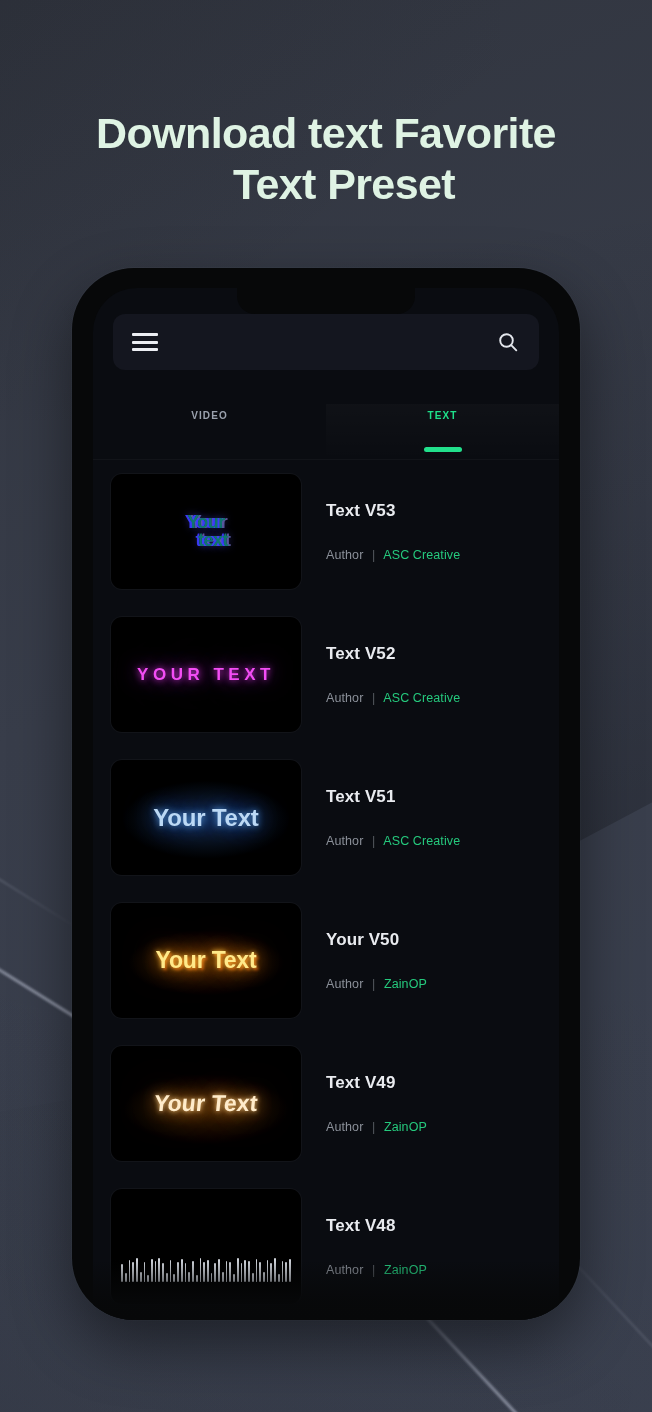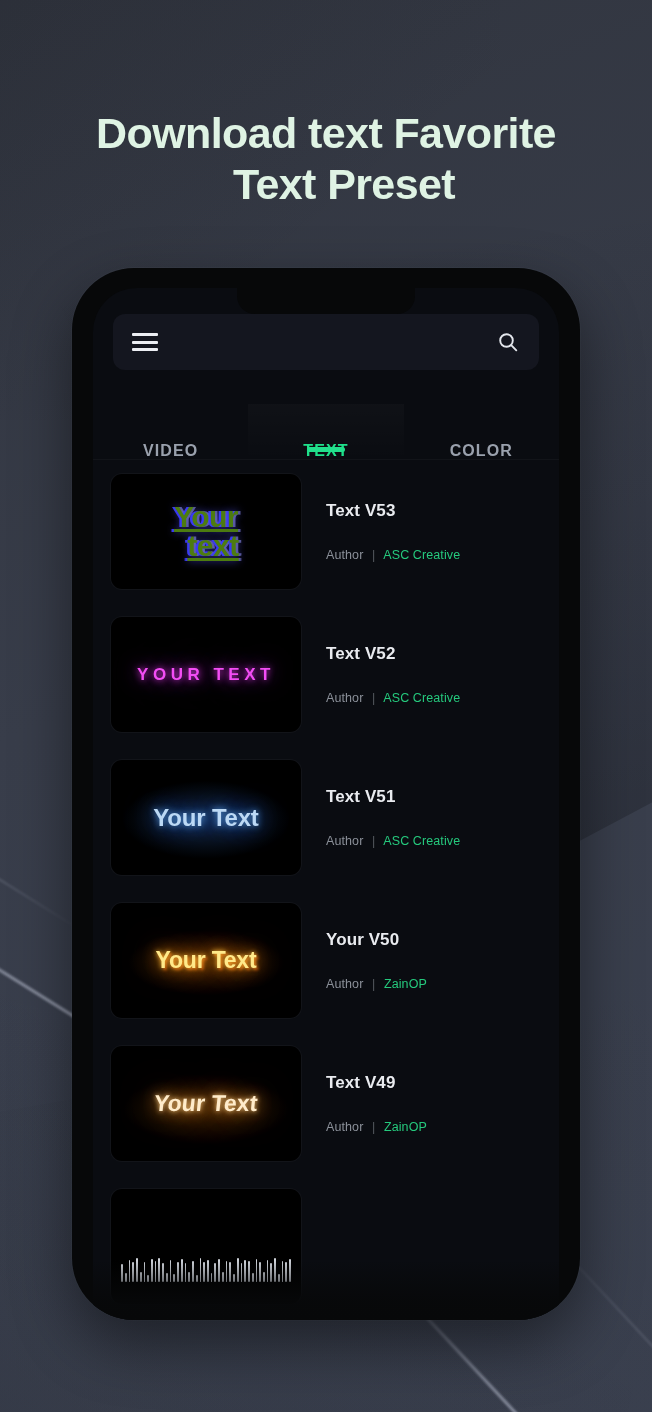--- a/index.html
+++ b/index.html
@@ -109,22 +109,22 @@
   .search-ico { width:24px; height:24px; display:block; }
 
   
   .tabs {
     display:flex; margin-top:34px;
     position:relative;
     height:56px;
   }
   .tab {
     flex:1;
-    display:flex; align-items:flex-end; justify-content:center;
-    font-size:16px; font-weight:bold;
+    display:flex; align-items:flex-start; justify-content:center;
+    font-size:10px; font-weight:bold;
     letter-spacing:1.1px;
     color:#9aa1ad;
     padding-top:6px;
     position:relative;
     cursor:pointer;
   }
   .tab.active { color:#1ee08a; background:linear-gradient(180deg, rgba(255,255,255,.022), rgba(255,255,255,0)); }
   .tab.active .ind {
     position:absolute; bottom:8px; left:50%; transform:translateX(-50%);
     width:38px; height:5px; border-radius:3px; background:#22e08c;
@@ -155,24 +155,23 @@
     text-align:center;
   }
   .meta { padding-left:25px; }
   .title { color:#e9ebef; font-size:17px; font-weight:bold; letter-spacing:.1px; }
   .sub { margin-top:27px; font-size:12.5px; color:#8b9099; letter-spacing:.1px; }
   .sub .sep { color:#53585f; margin:0 5px; }
   .sub .author { color:#25c97d; }
 
   
   .s-glitch {
-    font-size:30px; font-weight:bold; line-height:.95; color:#4d7c0f;
+    font-size:18px; font-weight:bold; line-height:.95; color:#0f766e;
     letter-spacing:-.5px;
     text-shadow:-2.5px 0 rgba(60,60,255,.95), 2.5px 0 rgba(150,150,255,.55), 0 0 9px rgba(90,90,255,.7);
-    text-decoration:underline;
   }
   .s-glitch .b { display:block; }
   .s-glitch .b2 { margin-left:14px; }
   .s-neon {
     font-size:17px; font-weight:bold; letter-spacing:4.5px; color:#f34df5;
     text-shadow:0 0 7px rgba(232,60,240,.95), 0 0 20px rgba(200,40,230,.8), 0 0 38px rgba(170,30,210,.6);
   }
   .s-blue {
     font-size:24px; font-weight:bold; color:#bcd9f5; letter-spacing:-.2px;
     text-shadow:0 0 7px rgba(90,160,235,.95), 0 0 20px rgba(50,120,220,.85), 0 0 40px rgba(30,90,190,.6);
@@ -252,23 +251,20 @@
     </div>
 
     <div class="tabs">
       <div class="tab">
         <span>VIDEO</span>
       </div>
       <div class="tab active">
         <span>TEXT</span>
         <span class="ind"></span>
       </div>
-      <div class="tab">
-        <span>COLOR</span>
-      </div>
       <div class="tabs-underline"></div>
     </div>
 
     <div class="list">
 
       <div class="row">
         <div class="thumb">
           <div class="tcontent">
             <div class="s-glitch">
               <span class="b">Your</span>
@@ -397,19 +393,27 @@
               <i style="height: 10px;"></i>
               <i style="height: 22px;"></i>
               <i style="height: 19px;"></i>
               <i style="height: 24px;"></i>
               <i style="height: 8px;"></i>
               <i style="height: 21px;"></i>
               <i style="height: 20px;"></i>
               <i style="height: 23px;"></i>
             </div>
         </div>
+        <div class="meta">
+          <div class="title">Text V48</div>
+          <div class="sub">
+            <span>Author</span>
+            <span class="sep">|</span>
+            <span class="author">ZainOP</span>
+          </div>
+        </div>
       </div>
 
     </div>
 
     <div class="fadeout"></div>
   </div>
 </div>
 
 </body></html>

